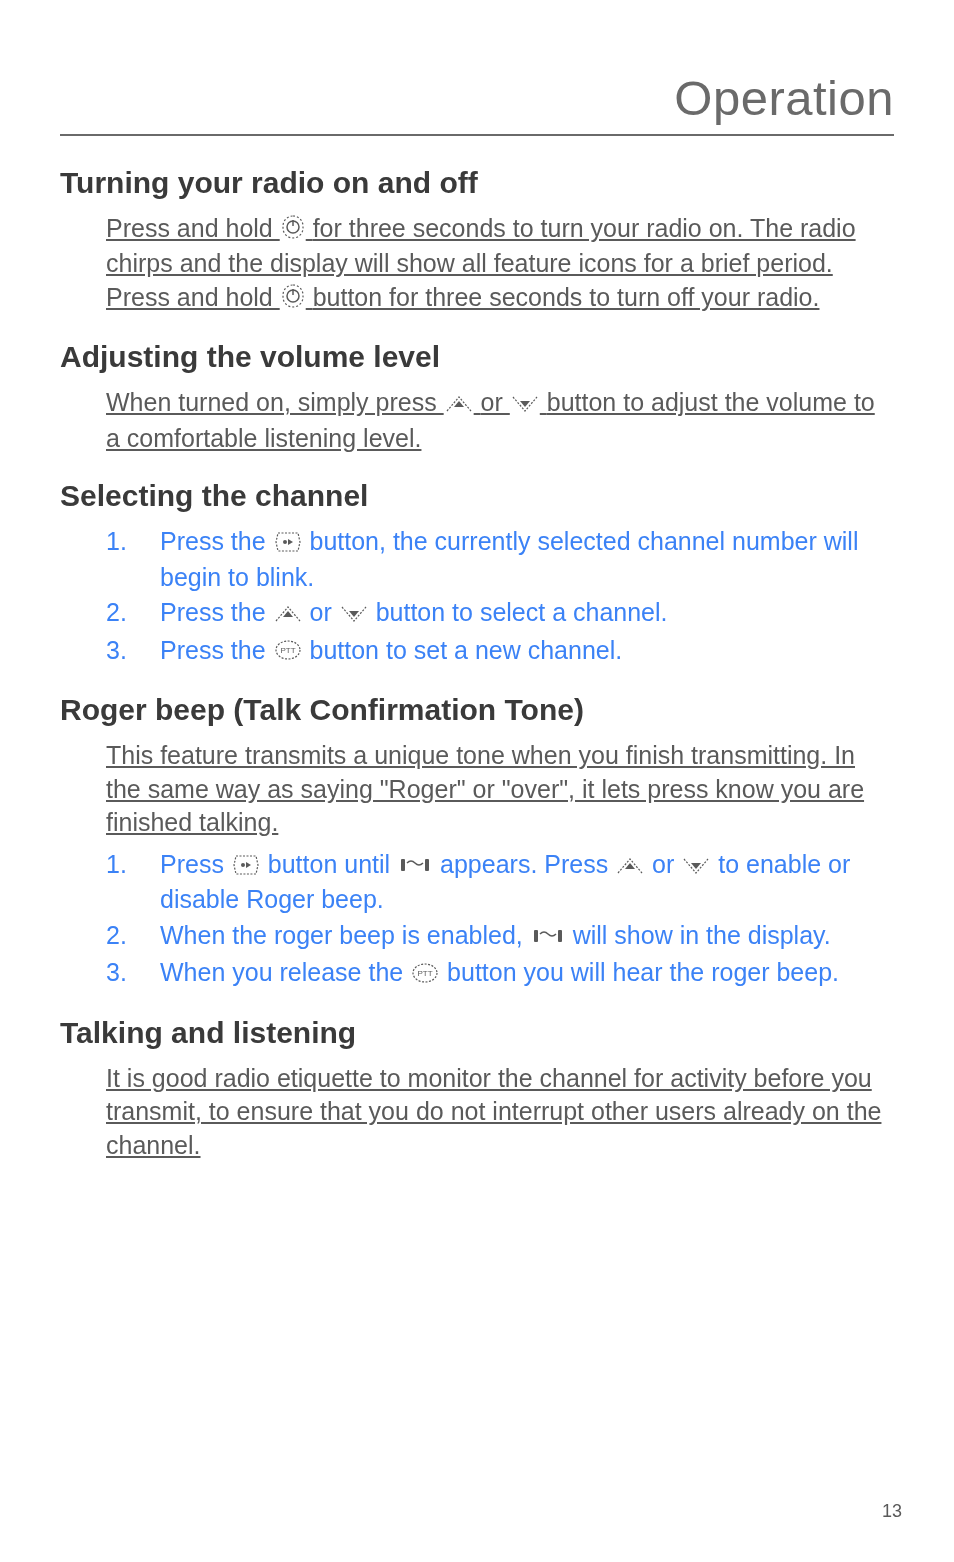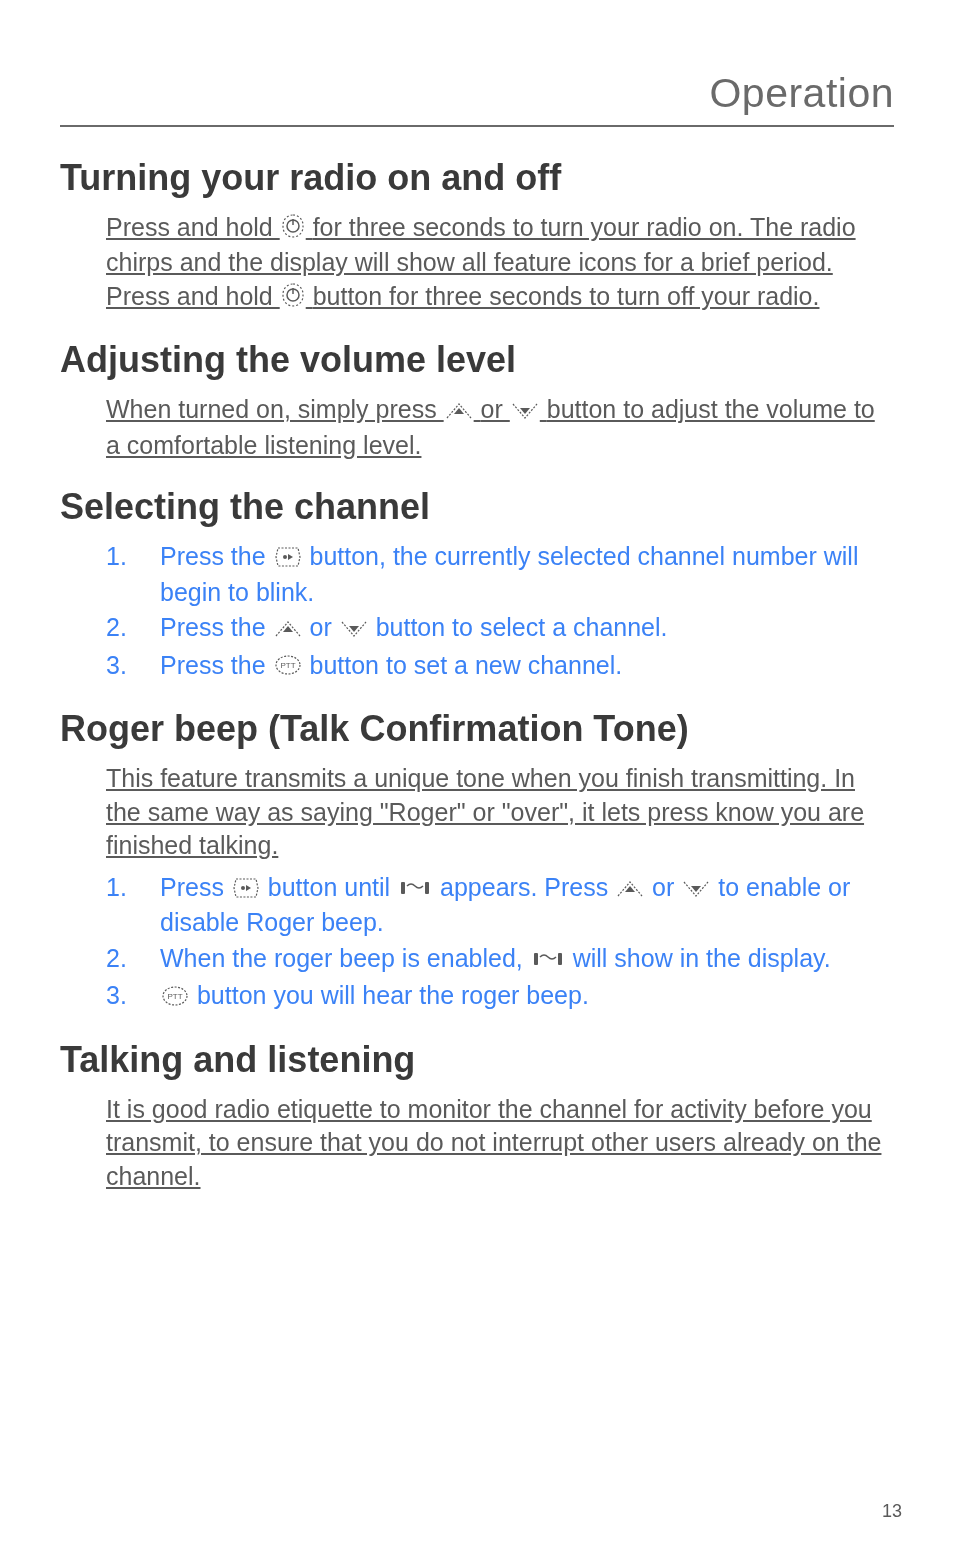--- a/index.html
+++ b/index.html
@@ -10,31 +10,31 @@
     body {
       font-family: Arial, Helvetica, sans-serif;
       width: 954px;
       height: 1562px;
       padding: 70px 60px 40px 60px;
       background: #ffffff;
       color: #4a4a4a;
       position: relative;
     }
     .header-title {
-      font-size: 41px;
+      font-size: 49px;
       font-weight: 300;
       text-align: right;
       color: #6a6a6a;
       padding-bottom: 8px;
       border-bottom: 2px solid #6a6a6a;
       margin-bottom: 30px;
       letter-spacing: 0.5px;
     }
     h2 {
-      font-size: 36px;
+      font-size: 30px;
       font-weight: bold;
       color: #3a3a3a;
       margin-top: 24px;
       margin-bottom: 12px;
       font-stretch: condensed;
     }
     .body-text {
       font-size: 25px;
       line-height: 1.35;
       color: #5a5a5a;
@@ -179,20 +179,21 @@
   <li>
     <span>When the roger beep is enabled, </span>
     <span class="icon"><svg width="32" height="20" viewBox="0 0 32 20">
           <rect x="2" y="4" width="4" height="12" rx="1" fill="#5a5a5a"></rect>
           <path d="M8,8 Q12,4 16,8 Q20,12 24,8" fill="none" stroke="#5a5a5a" stroke-width="1.5"></path>
           <rect x="26" y="4" width="4" height="12" rx="1" fill="#5a5a5a"></rect>
         </svg></span>
     <span> will show in the display.</span>
   </li>
   <li>
+    <span>When you release the </span>
     <span class="icon"><svg width="26" height="20" viewBox="0 0 26 20">
           <ellipse cx="13" cy="10" rx="12" ry="9" fill="none" stroke="#5a5a5a" stroke-width="1.2" stroke-dasharray="2,1.5"></ellipse>
           <text x="13" y="13" font-size="8" text-anchor="middle" fill="#5a5a5a" font-family="Arial">PTT</text>
         </svg></span>
     <span> button you will hear the roger beep.</span>
   </li>
 </ol>
 
 <h2>Talking and listening</h2>
 <p class="body-text">It is good radio etiquette to monitor the channel for activity before you transmit, to ensure that you do not interrupt other users already on the channel.</p>

